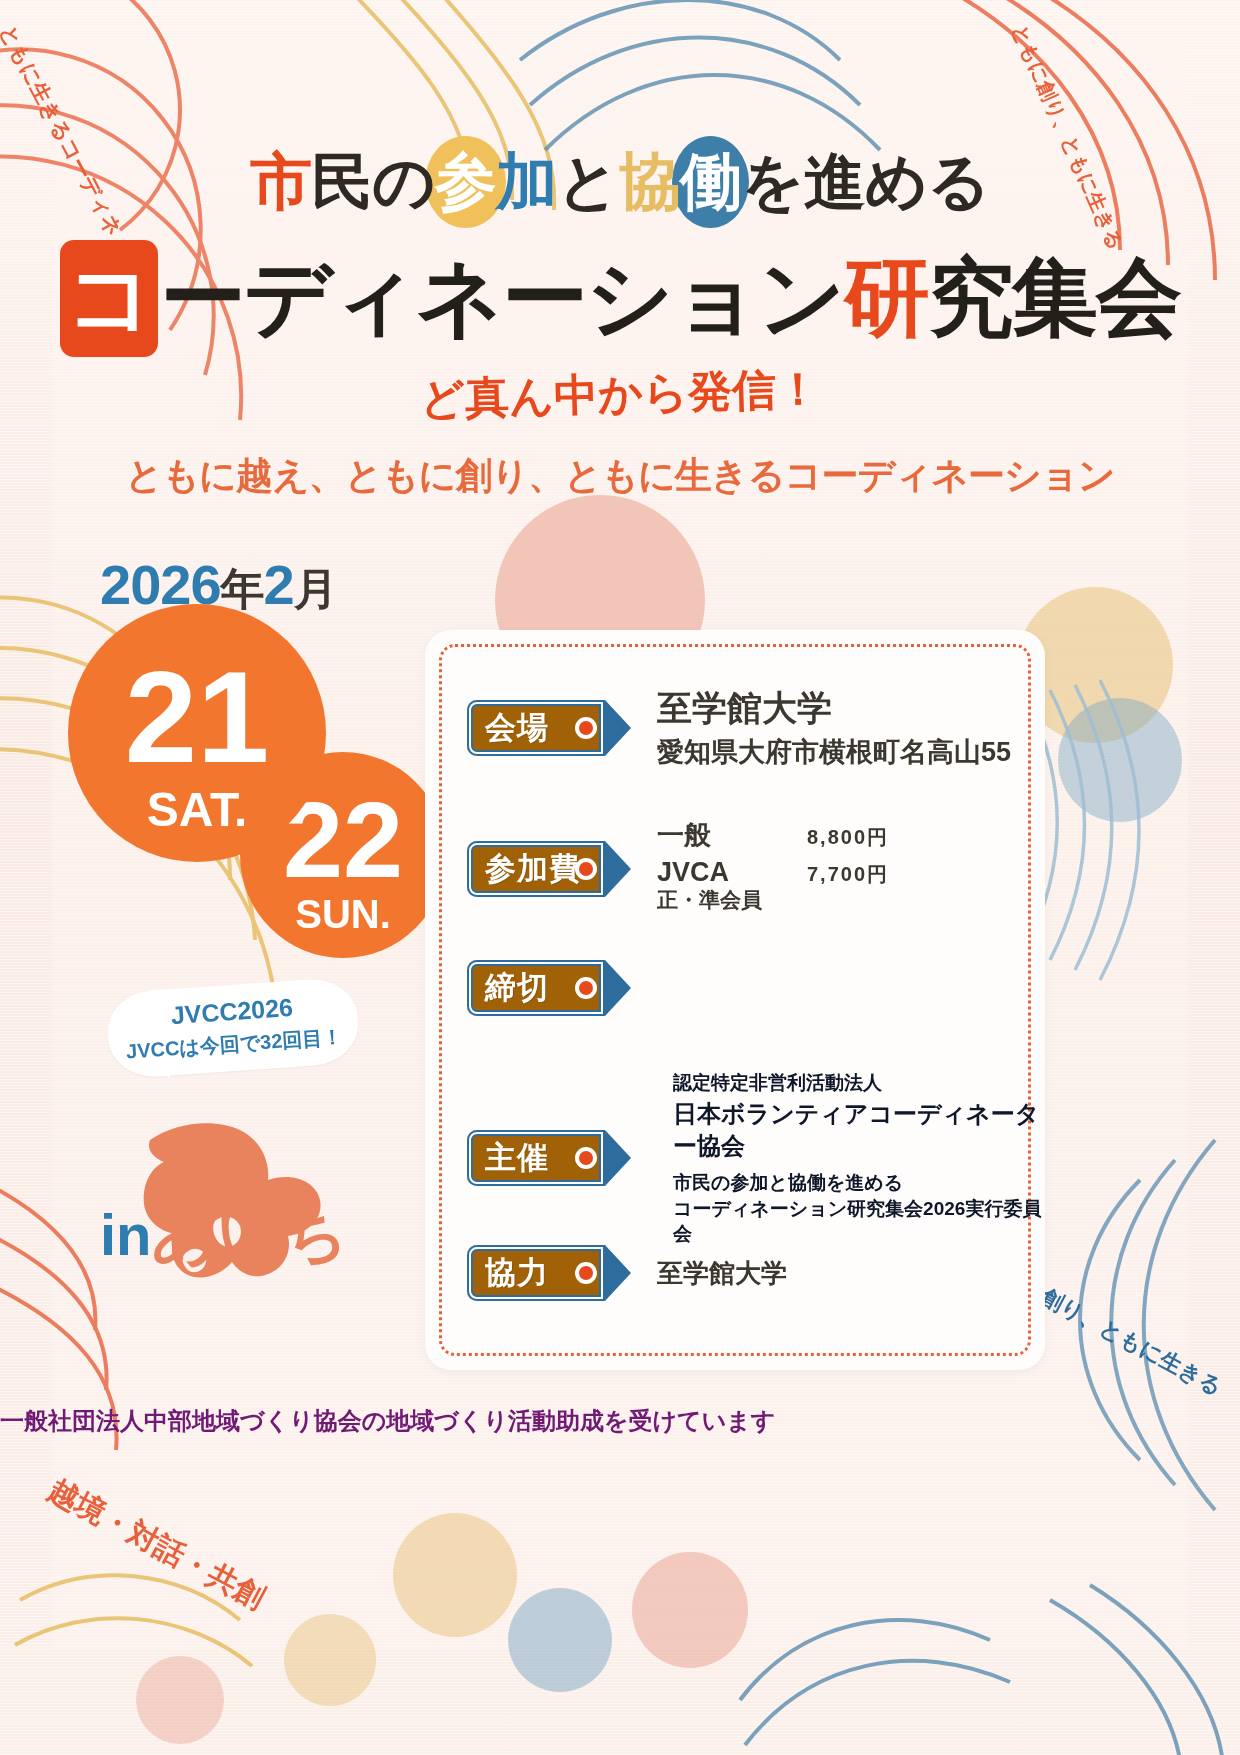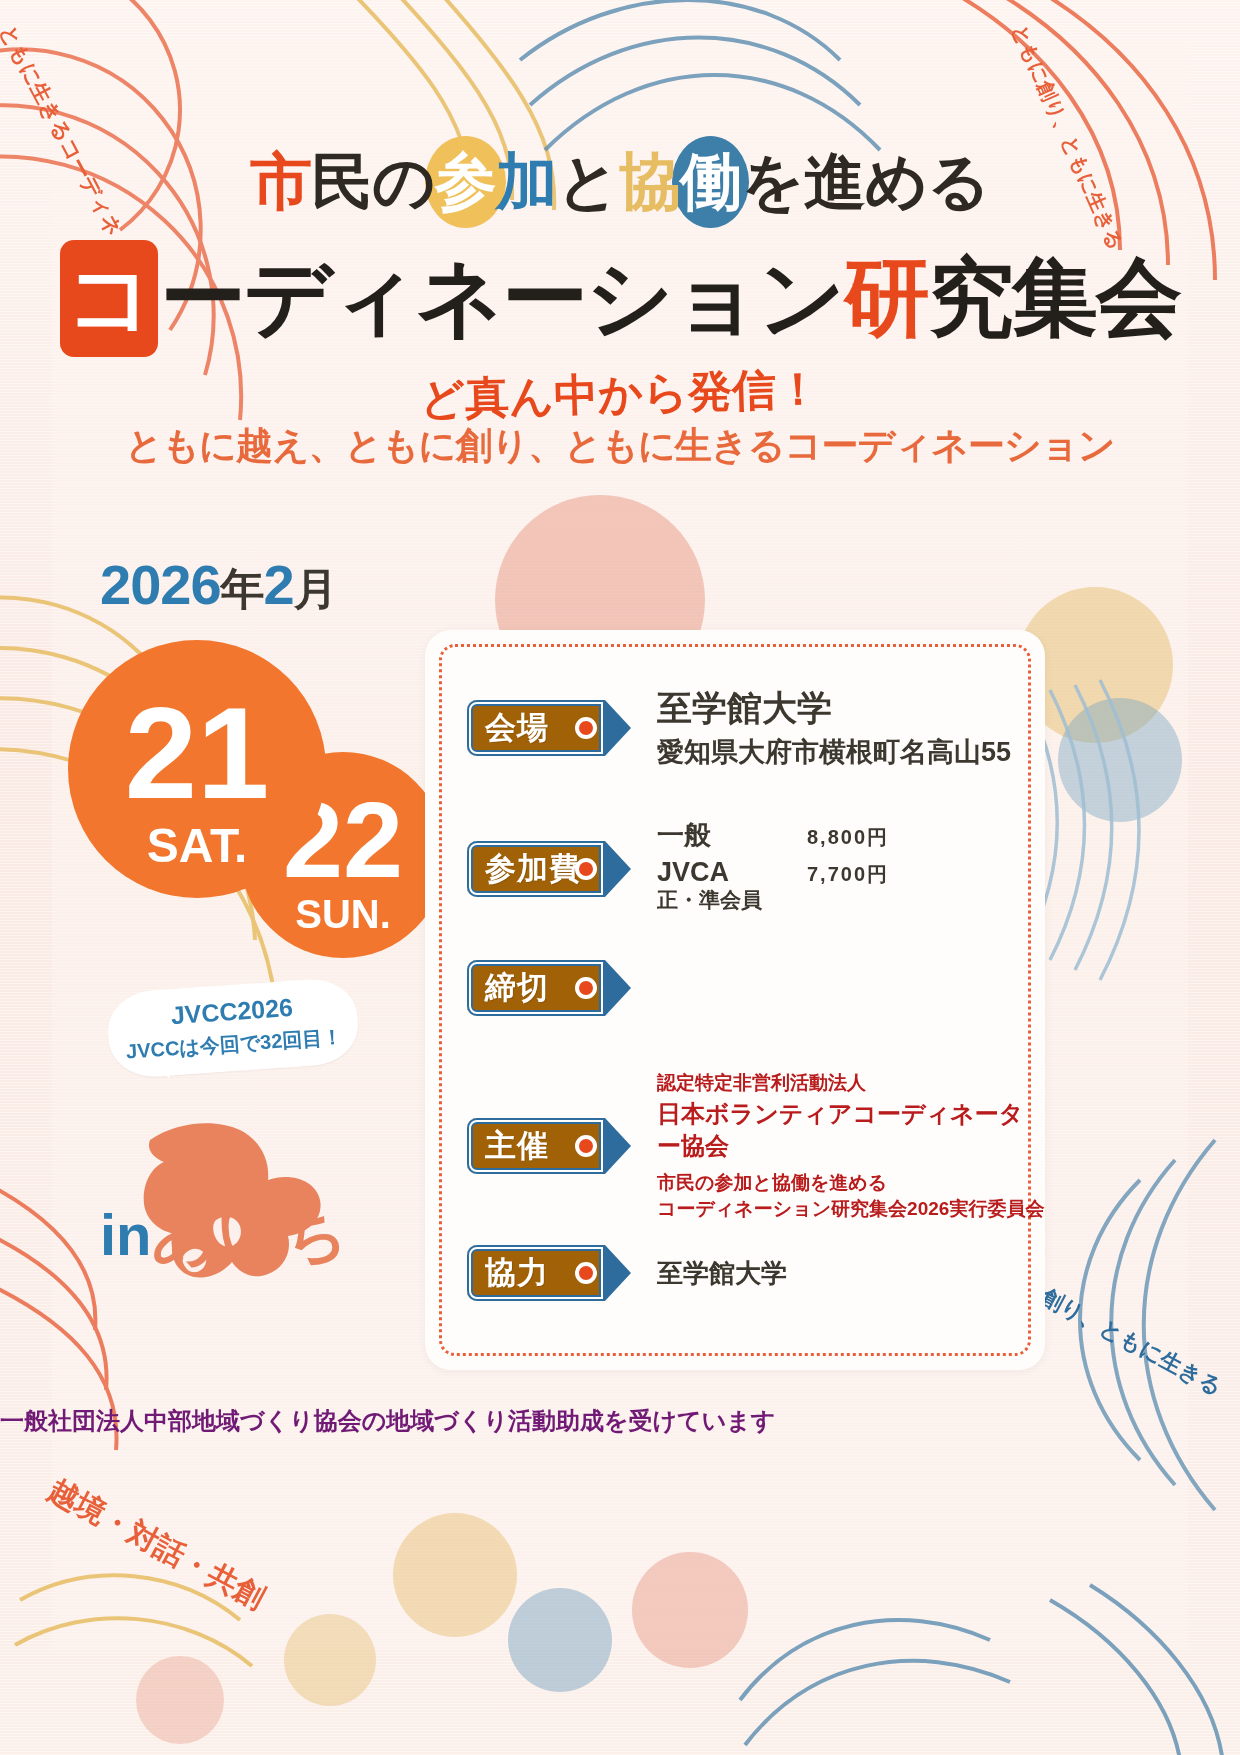--- a/index.html
+++ b/index.html
@@ -57,33 +57,33 @@
   }
   .headline2 .kenorange { color:#e8491c; }
 
   .headline3 {
     position:absolute; left:0; right:0; top:365px; text-align:center;
     font-size:44px; font-weight:bold; color:#e8491c;
     transform:rotate(-1.6deg);
   }
 
   .tagline {
-    position:absolute; left:0; right:0; top:421px; text-align:center;
+    position:absolute; left:0; right:0; top:451px; text-align:center;
     font-size:37px; font-weight:bold; color:#e86a3c; letter-spacing:-1px;
   }
 
   
   .yearmonth {
     position:absolute; left:100px; top:552px;
     font-size:56px; font-weight:bold; color:#2f7db0; letter-spacing:-1px;
   }
   .yearmonth .kanji { color:#3c382f; font-size:44px; }
 
   .circle21 {
-    position:absolute; left:68px; top:640px; width:258px; height:258px;
+    position:absolute; left:68px; top:604px; width:258px; height:258px;
     border-radius:50%; background:#f2762e; color:#fff;
   }
   .circle22 {
     position:absolute; left:240px; top:752px; width:206px; height:206px;
     border-radius:50%; background:#f2762e; color:#fff;
   }
   .dnum { position:absolute; width:100%; text-align:center; font-weight:bold; line-height:1; }
   .circle21 .dnum { top:48px; font-size:130px; }
   .circle21 .dday { position:absolute; width:100%; text-align:center; top:178px; font-size:48px; font-weight:bold; }
   .circle22 .dnum { top:34px; font-size:108px; }
@@ -157,21 +157,21 @@
   .fee-amt  { font-size:20px; font-weight:bold; letter-spacing:2px; }
 
   .deadline { margin-left:52px; font-size:37px; font-weight:bold; color:#3c382f;
     display:flex; align-items:center; letter-spacing:-1px; }
   .day-badge {
     display:inline-flex; align-items:center; justify-content:center;
     width:40px; height:40px; border-radius:50%; background:#f0c766;
     color:#3c382f; font-size:23px; font-weight:bold; margin-left:12px;
   }
 
-  .host { margin-left:52px; color:#b91c1c; }
+  .host { margin-left:68px; color:#0f172a; }
   .host .l1 { font-size:19px; font-weight:bold; }
   .host .l2 { font-size:24px; font-weight:bold; margin:2px 0 8px; }
   .host .l3 { font-size:19px; font-weight:bold; line-height:1.35; }
 
   .coop { margin-left:52px; font-size:26px; font-weight:bold; color:#3c382f; }
 
   .footnote {
     position:absolute; left:0; right:0; top:1405px; text-align:left;
     font-size:24px; font-weight:bold; color:#701a75;
   }

